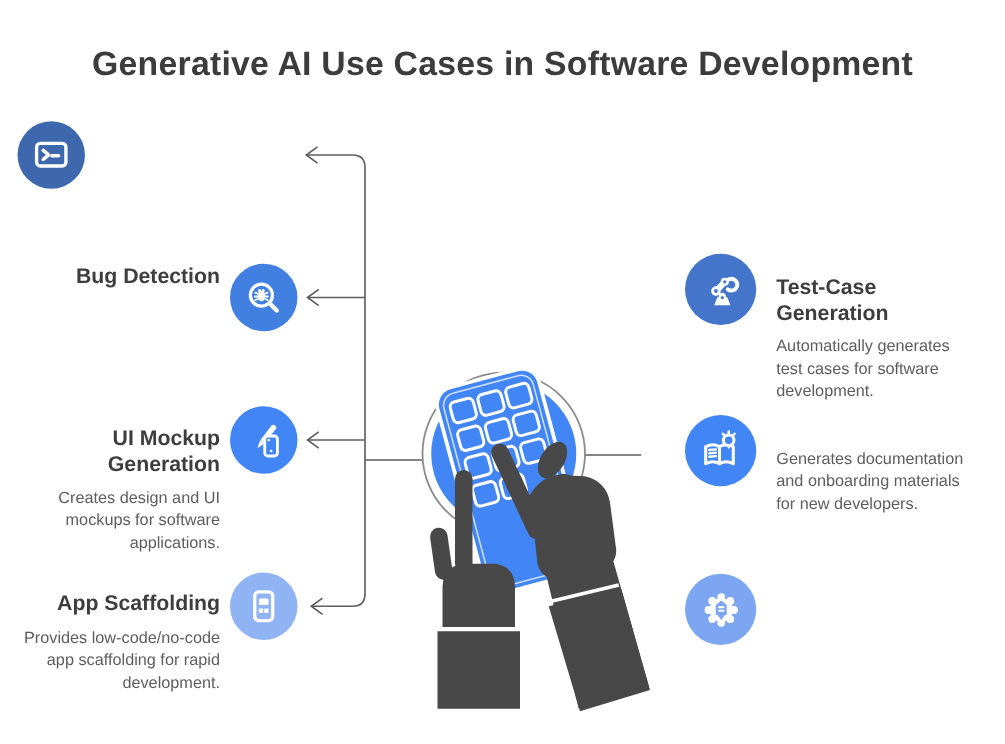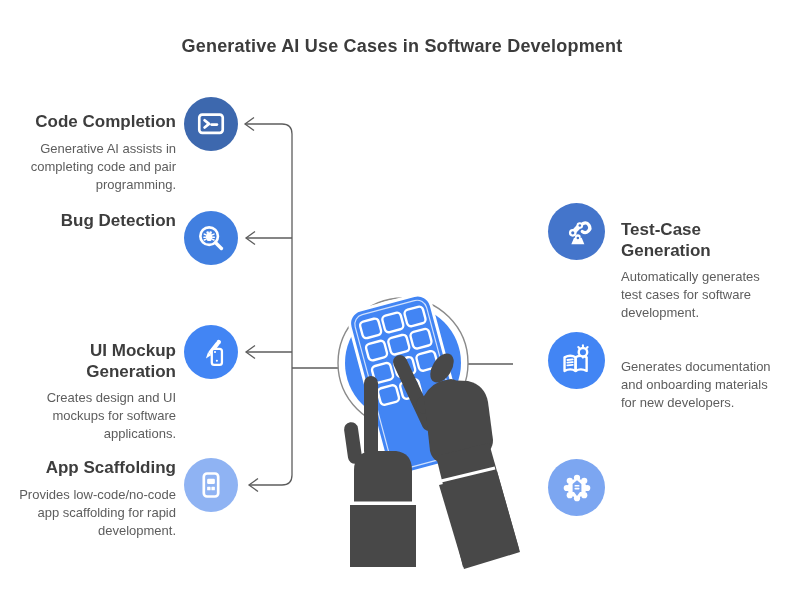--- a/index.html
+++ b/index.html
@@ -2,21 +2,21 @@
 <html><head>
 <meta charset="utf-8">
 <style>
   html,body{margin:0;padding:0;background:#fff;}
   #canvas{
     position:relative;width:804px;height:595px;background:#ffffff;overflow:hidden;
     font-family:"Liberation Sans", sans-serif;
   }
   .title{
     position:absolute;top:36px;left:0;width:804px;text-align:center;
-    font-size:18px;font-weight:bold;color:#3c3c3c;letter-spacing:.2px;
+    font-size:27px;font-weight:bold;color:#3c3c3c;letter-spacing:.2px;
   }
   .item{position:absolute;display:flex;}
   .item .txt{display:flex;flex-direction:column;}
   .heading{font-size:17px;font-weight:bold;color:#3d3d3d;line-height:1.22;}
   .desc{font-size:13px;color:#5d5d5d;line-height:1.38;margin-top:7px;}
   
   .item.left{left:14px;width:230px;}
   .item.left .txt{width:162px;text-align:right;margin-right:8px;}
   .item.left .icon-circle{width:54px;height:54px;}
   
@@ -44,24 +44,20 @@
       <path d="M292,368 H342"></path>
       <path d="M462,364 H513"></path>
       <path d="M254,117.5 L245,124 L254,130.5"></path>
       <path d="M255,231.5 L246,238 L255,244.5"></path>
       <path d="M255,345.5 L246,352 L255,358.5"></path>
       <path d="M258,478.5 L249,485 L258,491.5"></path>
     </g>
   </svg>
 
   <div class="item left" style="top:97px">
-    <div class="txt" style="margin-top:15px">
-      <div class="heading">Code Completion</div>
-      <div class="desc">Generative AI assists in completing code and pair programming.</div>
-    </div>
     <div class="icon-circle" style="background-color: rgb(61, 104, 174); color: rgb(61, 104, 174);">
       <svg width="32" height="32" viewBox="0 0 24 24">
         <rect x="3.2" y="5" width="17.6" height="13.6" rx="2.2" fill="none" stroke="#fff" stroke-width="2"></rect>
         <path d="M7.2,9.2 L10.5,11.9 L7.2,14.6" fill="none" stroke="#fff" stroke-width="2.1" stroke-linecap="round" stroke-linejoin="round"></path>
         <line x1="12.4" y1="12.4" x2="16.4" y2="12.4" stroke="#fff" stroke-width="2.1" stroke-linecap="round"></line>
       </svg>
     </div>
   </div>
 
   <div class="item left" style="top:211px">
@@ -100,21 +96,21 @@
           <path d="M10.4,13.6 h3.2 l-1.6,4.6 z" fill="#fff"></path>
         </g>
         <rect x="12.6" y="9.6" width="7.6" height="12" rx="1.8" fill="currentColor" stroke="#fff" stroke-width="1.7"></rect>
         <circle cx="16.4" cy="18.6" r="0.8" fill="#fff"></circle>
         <circle cx="15" cy="12" r="0.8" fill="#fff"></circle>
       </svg>
     </div>
   </div>
 
   <div class="item left" style="top:458px">
-    <div class="txt" style="">
+    <div class="txt" style="margin-top:15px">
       <div class="heading">App Scaffolding</div>
       <div class="desc">Provides low-code/no-code app scaffolding for rapid development.</div>
     </div>
     <div class="icon-circle" style="background-color: rgb(143, 179, 243); color: rgb(143, 179, 243);">
       <svg width="32" height="32" viewBox="0 0 24 24">
         <rect x="6.6" y="3.4" width="10.8" height="17.2" rx="2.4" fill="none" stroke="#fff" stroke-width="2"></rect>
         <rect x="9.1" y="7.4" width="5.8" height="3.9" rx="0.9" fill="#fff"></rect>
         <rect x="9.1" y="13.4" width="2.6" height="2.6" rx="0.4" fill="#fff"></rect>
         <rect x="12.3" y="13.4" width="2.6" height="2.6" rx="0.4" fill="#fff"></rect>
       </svg>

